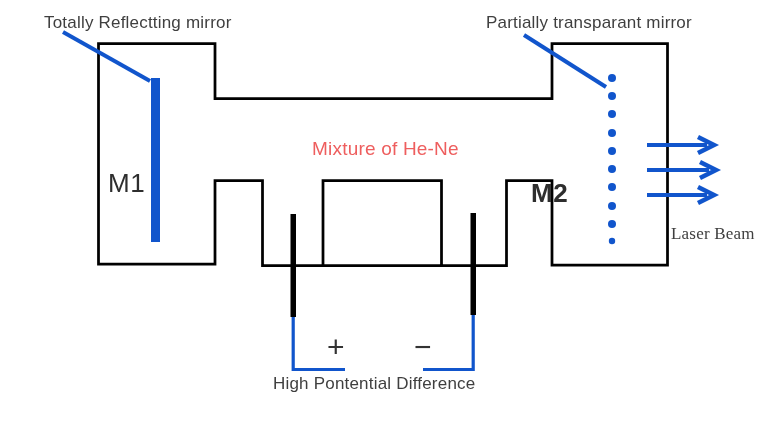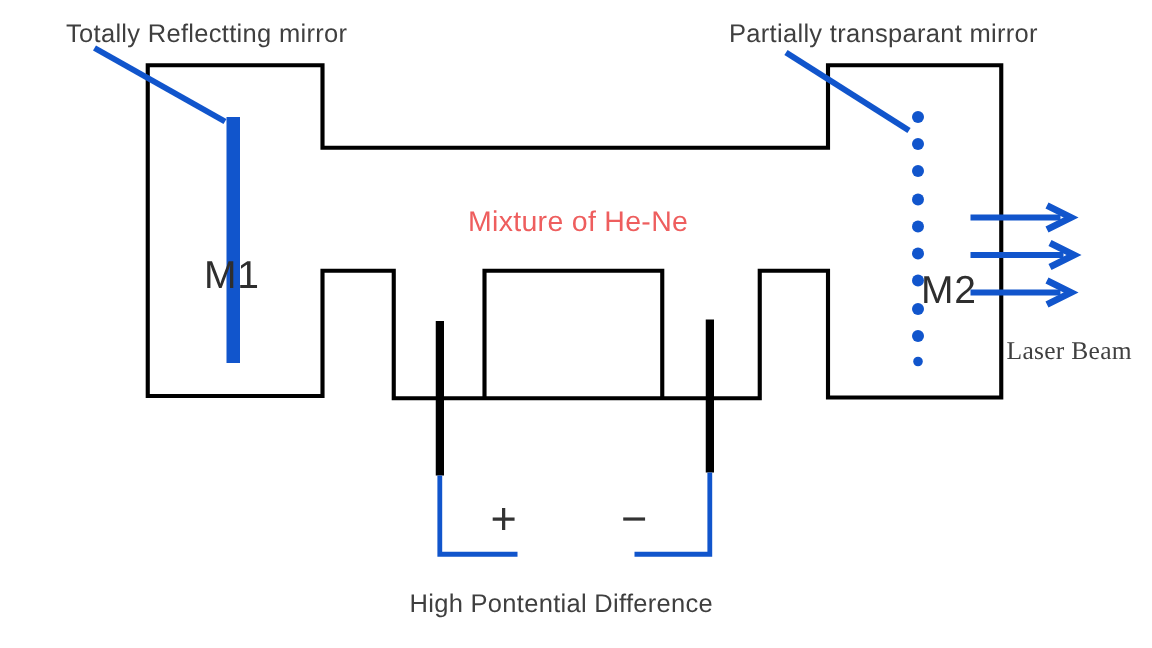--- a/index.html
+++ b/index.html
@@ -14,21 +14,21 @@
   .stage svg { position: absolute; left: 0; top: 0; }
   .lbl {
     position: absolute;
     white-space: nowrap;
     line-height: 1.15;
     letter-spacing: 0.2px;
     user-select: none;
   }
   .lbl-gray  { font-size: 17px; color: #3f3f3f; }
   .lbl-red   { font-size: 19px; color: #ee5e5e; }
-  .lbl-mirror{ font-size: 26px; color: #2e2e2e; letter-spacing: 0.5px; margin-left: 28px; }
+  .lbl-mirror{ font-size: 26px; color: #2e2e2e; letter-spacing: 0.5px; }
   .lbl-sign  { font-size: 30px; color: #333333; line-height: 1.1; }
 </style>
 </head>
 <body>
 
 <div class="stage">
 
   <svg width="768" height="432" viewBox="0 0 768 432">
 
     <path d="M 98.5 43.5 L 215 43.5 L 215 98.5 L 552 98.5 L 552 43.5 L 667.5 43.5
@@ -78,22 +78,22 @@
   </svg>
 
   <div class="lbl lbl-gray" style="left:44px;  top:13px;">Totally Reflectting mirror</div>
 
   <div class="lbl lbl-gray" style="left:486px; top:13px;">Partially transparant mirror</div>
 
   <div class="lbl lbl-red" style="left:312px; top:138px;text-align:center;">Mixture of He-Ne</div>
 
   <div class="lbl lbl-mirror" style="left:108px; top:169px;">M1</div>
 
-  <div class="lbl lbl-mirror" style="left:586px; top:179px;">M2</div>
+  <div class="lbl lbl-mirror" style="left:531px; top:179px;font-weight:bold;">M2</div>
 
   <div class="lbl lbl-gray" style="left:671px; top:224px;font-family:Liberation Serif, serif;">Laser Beam</div>
 
   <div class="lbl lbl-sign" style="left:327px; top:330px;">+</div>
 
   <div class="lbl lbl-sign" style="left:414px; top:330px;">−</div>
 
-  <div class="lbl lbl-gray" style="left:273px; top:393px;">High Pontential Difference</div>
+  <div class="lbl lbl-gray" style="left:273px; top:374px;">High Pontential Difference</div>
 </div>
 
 </body></html>

